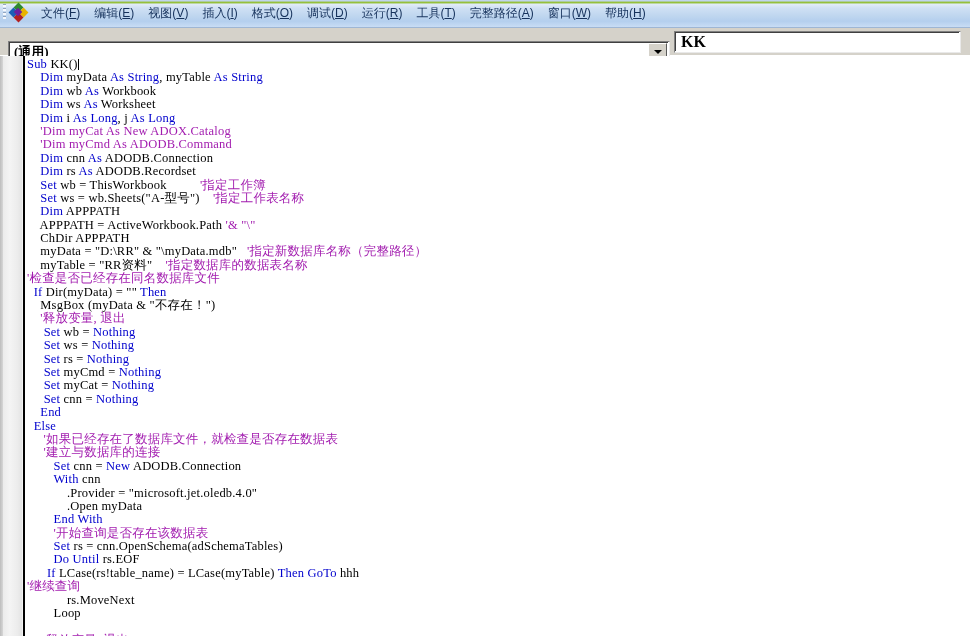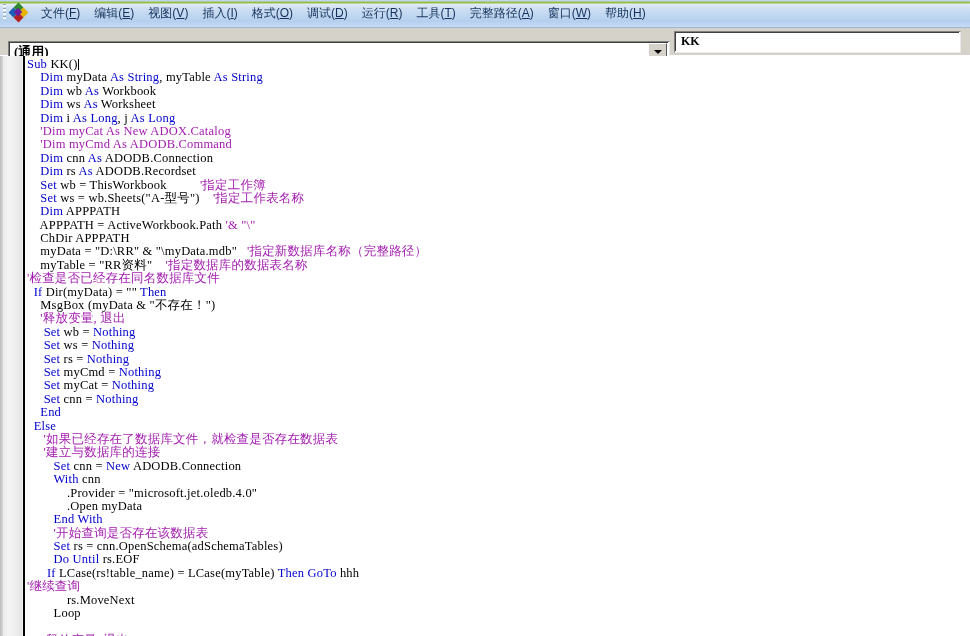--- a/index.html
+++ b/index.html
@@ -59,21 +59,21 @@
     display:flex;align-items:center;
   }
   .combo .ctext{
     font-family:"Liberation Serif", serif;
     font-size:13px;color:#000;padding-left:5px;white-space:nowrap;
     flex:1 1 auto;overflow:hidden;
   }
   #combo-proc{ margin-left:8px; width:660px;margin-top:20px; }
   #combo-proc .ctext{font-weight:bold;}
   #combo-name{ margin-left:4px; width:285px; }
-  #combo-name .ctext{font-weight:bold;font-size:12px;padding-left:6px;}
+  #combo-name .ctext{font-weight:bold;font-size:16px;padding-left:6px;}
   .arrowbtn{
     width:17px;height:16px;margin-right:2px;flex:0 0 auto;
     background:#d5d2ca;
     border-top:1px solid #ffffff;border-left:1px solid #ffffff;
     border-right:1px solid #5a5a5a;border-bottom:1px solid #5a5a5a;
     display:flex;align-items:center;justify-content:center;
   }
   .arrowbtn::after{
     content:"";width:0;height:0;
     border-left:4px solid transparent;border-right:4px solid transparent;

